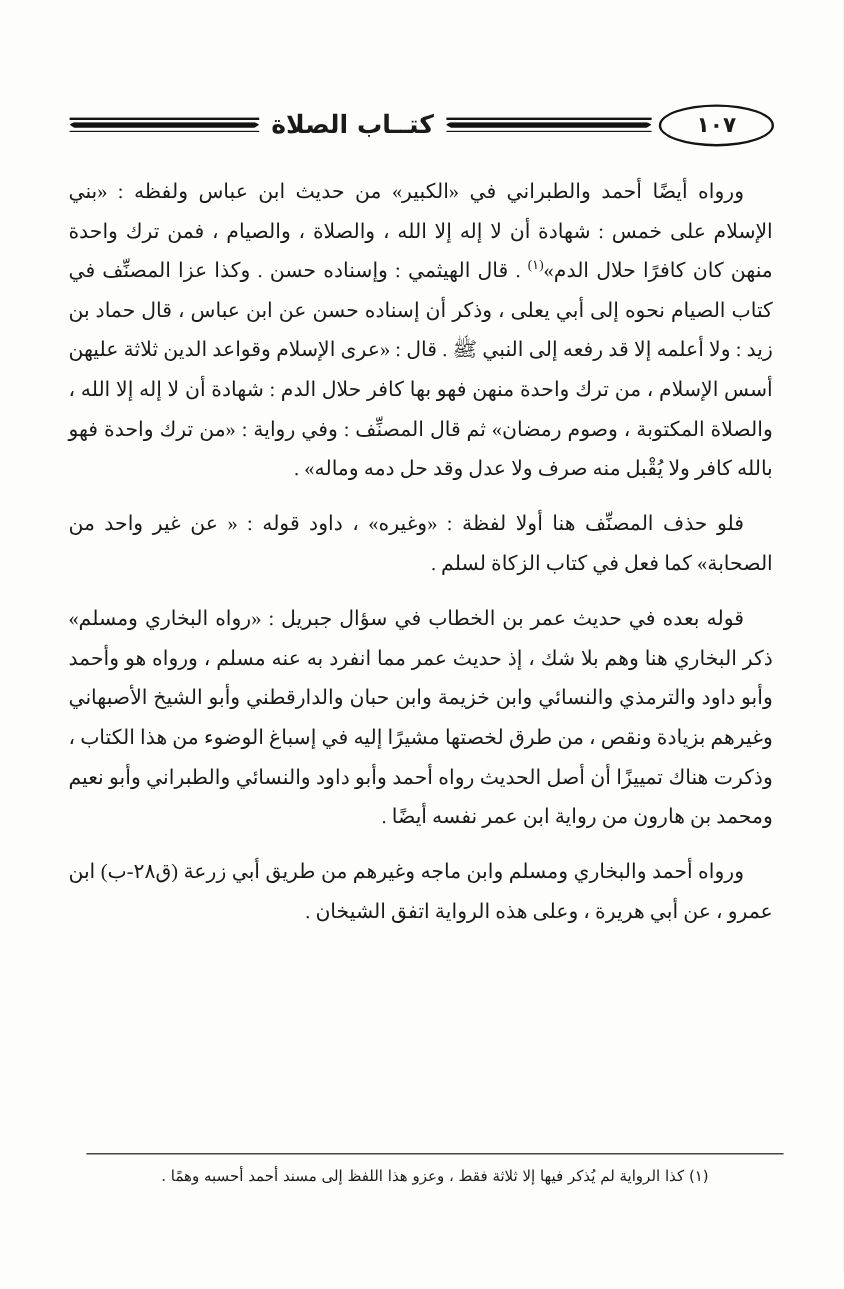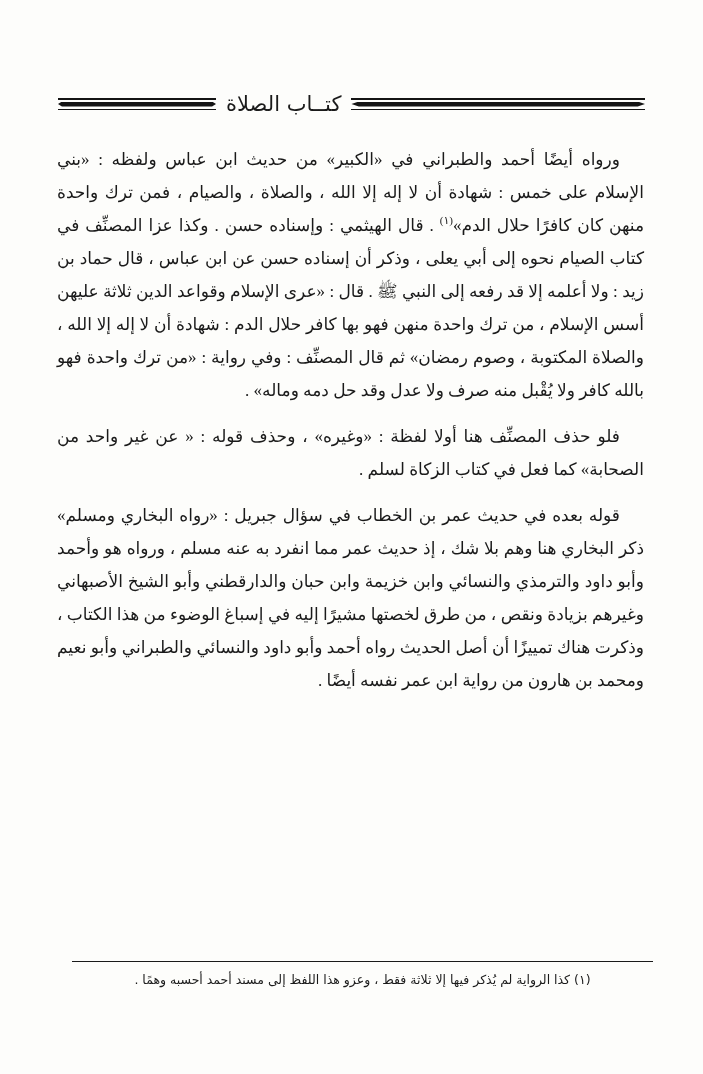--- a/index.html
+++ b/index.html
@@ -51,21 +51,21 @@
   .deco-rule .thick {
     height: 5px;
     background: #141414;
     clip-path: polygon(0 50%, 2.5% 0, 97.5% 0, 100% 50%, 97.5% 100%, 2.5% 100%);
   }
   .rule-long  { flex: 1 1 auto; }
   .rule-short { flex: 0 0 158px; }
   .book-title {
     flex: 0 0 auto;
     font-size: 21px;
-    font-weight: normal;
+    font-weight: bold;
     letter-spacing: 0.5px;
     white-space: nowrap;
     padding: 0 4px;
   }
 
   
   .page-body {
     position: absolute;
     top: 143px;
     right: 59px;
@@ -97,39 +97,43 @@
     text-align: center;
   }
   .footnote-text .marker { font-weight: normal; }
 </style>
 </head>
 <body>
 
 <div class="page">
 
   <header class="page-header">
+    <div class="page-number-badge">
+      <span>١٠٧</span>
+    </div>
     <div class="deco-rule rule-long">
       <div class="thin"></div>
       <div class="thick"></div>
       <div class="thin"></div>
     </div>
     <div class="book-title">كتــاب الصلاة</div>
     <div class="deco-rule rule-short">
       <div class="thin"></div>
       <div class="thick"></div>
       <div class="thin"></div>
     </div>
   </header>
 
   <main class="page-body">
     <p class="para"><span>ورواه أيضًا أحمد والطبراني في «الكبير» من حديث ابن عباس ولفظه : «بني الإسلام على خمس : شهادة أن لا إله إلا الله ، والصلاة ، والصيام ، فمن ترك واحدة منهن كان كافرًا حلال الدم»</span><sup class="fnref">(١)</sup><span> . قال الهيثمي : وإسناده حسن . وكذا عزا المصنِّف في كتاب الصيام نحوه إلى أبي يعلى ، وذكر أن إسناده حسن عن ابن عباس ، قال حماد بن زيد : ولا أعلمه إلا قد رفعه إلى النبي ﷺ . قال : «عرى الإسلام وقواعد الدين ثلاثة عليهن أسس الإسلام ، من ترك واحدة منهن فهو بها كافر حلال الدم : شهادة أن لا إله إلا الله ، والصلاة المكتوبة ، وصوم رمضان»  ثم قال المصنِّف : وفي رواية : «من ترك واحدة فهو بالله كافر ولا يُقْبل منه صرف ولا عدل وقد حل دمه وماله» .</span></p>
 
-    <p class="para">فلو حذف المصنِّف هنا أولا لفظة : «وغيره» ، وحذف قوله : « عن غير واحد من الصحابة» كما فعل في كتاب الزكاة لسلم .</p>
+    <p class="para">فلو حذف المصنِّف هنا أولا لفظة : «وغيره» ، داود قوله : « عن غير واحد من الصحابة» كما فعل في كتاب الزكاة لسلم .</p>
 
     <p class="para">قوله بعده في حديث عمر بن الخطاب في سؤال جبريل : «رواه البخاري ومسلم» ذكر البخاري هنا وهم بلا شك ، إذ حديث عمر مما انفرد به عنه مسلم ، ورواه هو وأحمد وأبو داود والترمذي والنسائي وابن خزيمة وابن حبان والدارقطني وأبو الشيخ الأصبهاني وغيرهم بزيادة ونقص ، من طرق لخصتها مشيرًا إليه في إسباغ الوضوء من هذا الكتاب ، وذكرت هناك تمييزًا أن أصل الحديث رواه أحمد وأبو داود والنسائي والطبراني وأبو نعيم ومحمد بن هارون من رواية ابن عمر نفسه أيضًا .</p>
 
+    <p class="para">ورواه أحمد والبخاري ومسلم وابن ماجه وغيرهم من طريق أبي زرعة (ق٢٨-ب) ابن عمرو ، عن أبي هريرة ، وعلى هذه الرواية اتفق الشيخان .</p>
   </main>
 
   <footer class="footnote-section">
     <p class="footnote-text"><span class="marker">(١)</span> <span>كذا الرواية لم يُذكر فيها إلا ثلاثة فقط ، وعزو هذا اللفظ إلى مسند أحمد أحسبه وهمًا .</span></p>
   </footer>
 
 </div>
 
 </body></html>

